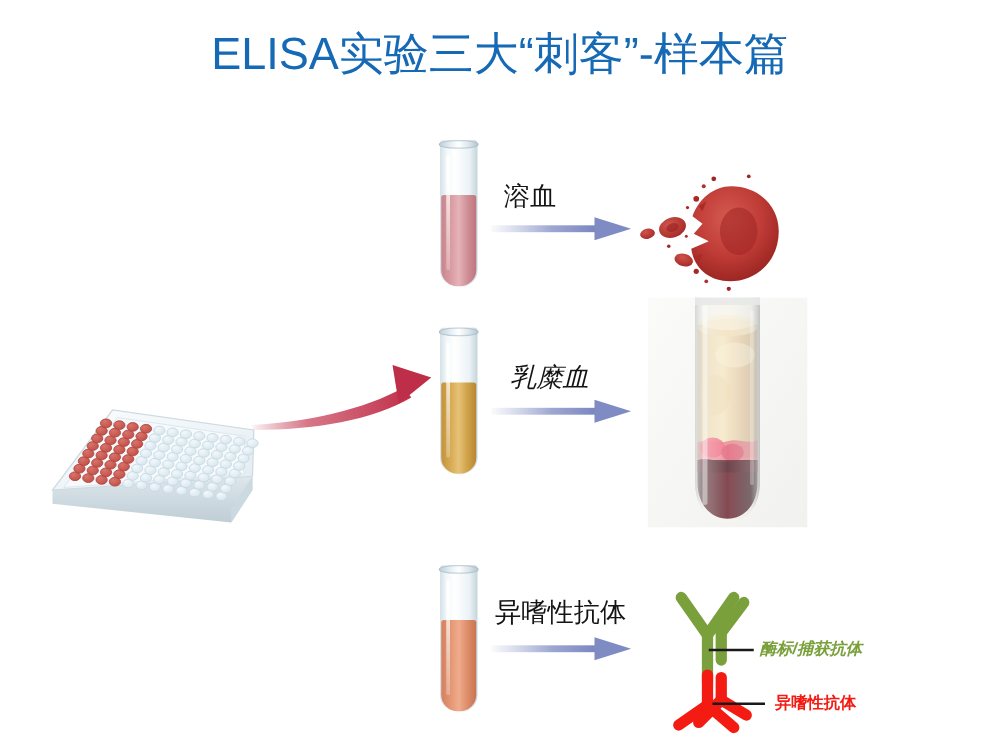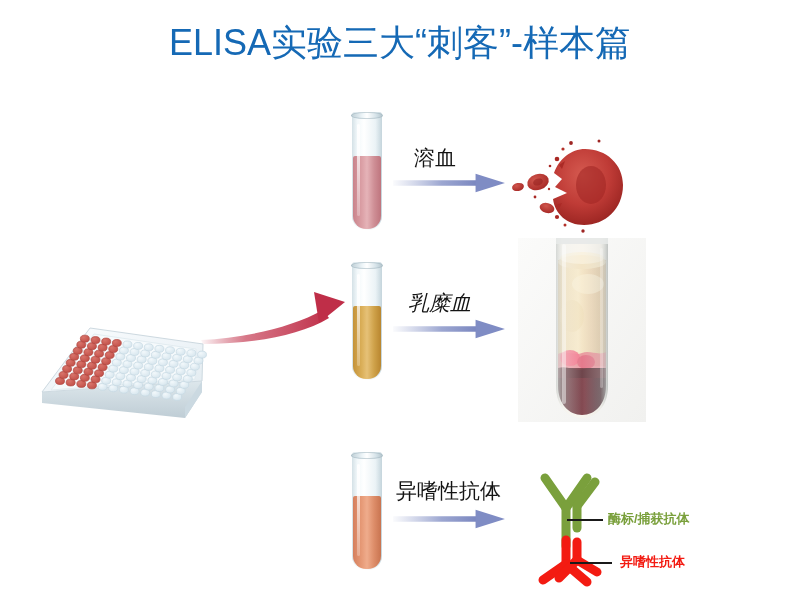--- a/index.html
+++ b/index.html
@@ -72,21 +72,21 @@
   }
 
   
   .ab-label{
     position:absolute;
     font-size:13px;
     font-weight:bold;
     white-space:nowrap;
     line-height:16px;
   }
-  .ab-label.green{color:#7aa03c;}
+  .ab-label.green{color:#7aa03c;font-style:italic;}
   .ab-label.red{color:#f31b12;}
   .leader{
     position:absolute;height:2px;background:#1a1a1a;
   }
 
   svg{display:block;}
 </style>
 </head>
 <body>
 
@@ -240,21 +240,21 @@
   </svg>
 
   <div class="tube" style="left:352px;top:112px;height:118px;">
     <div class="glass">
       <div class="liquid" style="height:62%;background:linear-gradient(90deg,#c9838b,#dda3a9 35%,#e5b3b8 50%,#cf8f96 75%,#bf757e);"></div>
       <div class="shine"></div>
     </div>
     <div class="rim"></div>
   </div>
 
-  <div class="step-label" style="left:414px;top:145px;text-align:center;">溶血</div>
+  <div class="step-label" style="left:403px;top:145px;text-align:center;">溶血</div>
 
   <svg class="arrow-blue" style="left:388px;top:172px;" width="122" height="24" viewBox="0 0 122 24">
     <defs>
       <linearGradient id="abGrad1" x1="0" y1="0" x2="1" y2="0">
         <stop offset="0%" stop-color="#9aa5cf" stop-opacity="0.05"></stop>
         <stop offset="55%" stop-color="#8b97c9" stop-opacity="0.85"></stop>
         <stop offset="100%" stop-color="#7582bd" stop-opacity="1"></stop>
       </linearGradient>
     </defs>
     <rect x="0" y="9" width="96" height="6" fill="url(#abGrad1)"></rect>

